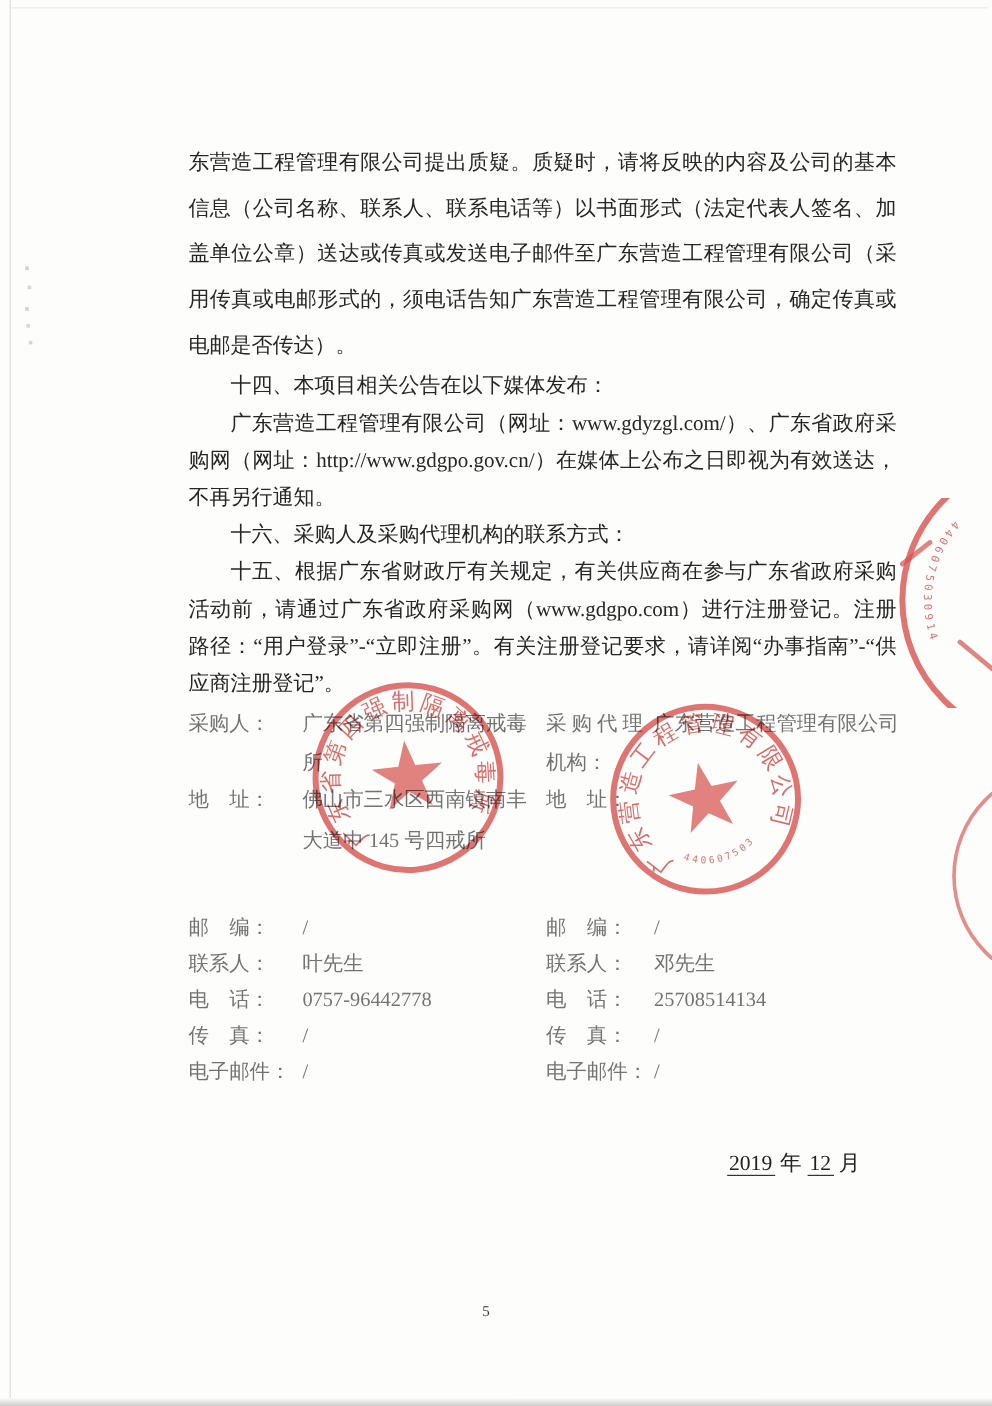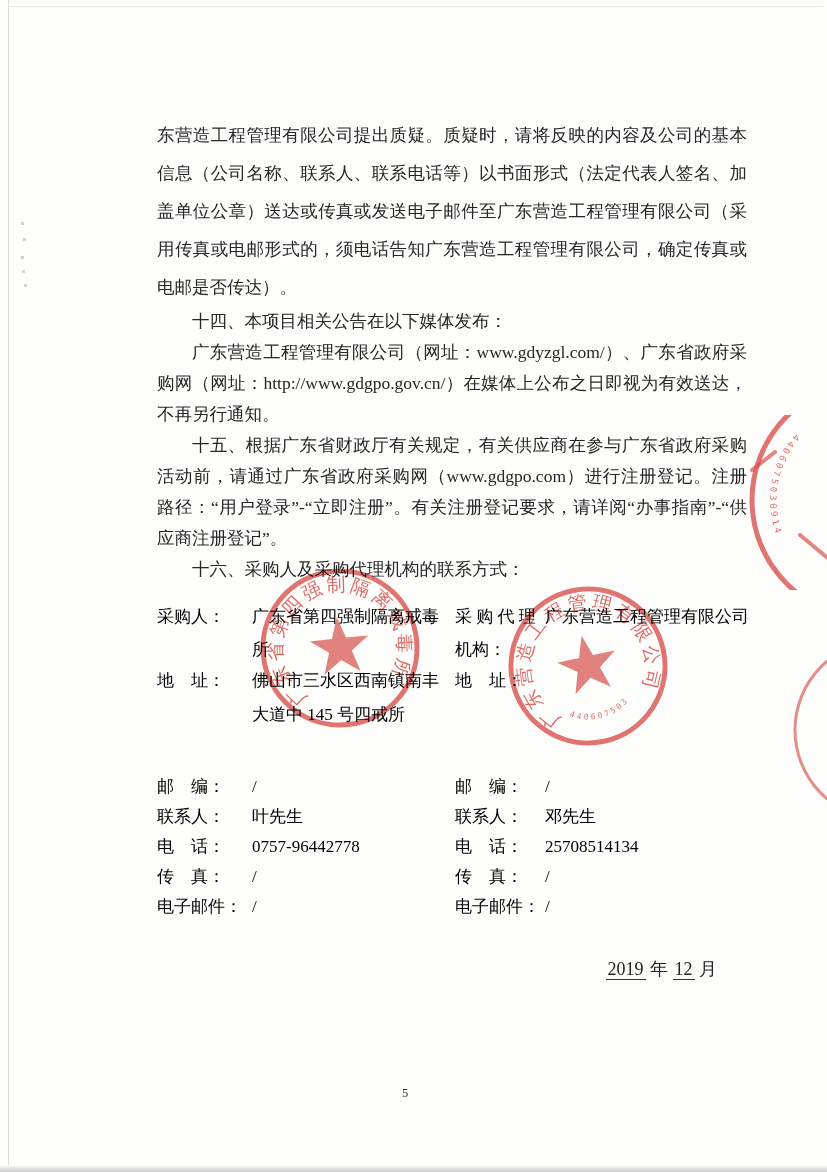--- a/index.html
+++ b/index.html
@@ -17,22 +17,22 @@
   .smudge { position:absolute; left:21px; top:222px; width:3px; height:3px; background:#cfcfcf;
             box-shadow:2px 16px 0 #d6d6d6, 0 34px 0 #d2d2d2, 1px 48px 0 #d8d8d8, 3px 62px 0 #d4d4d4; }
 
   
   .content { position:absolute; left:157px; top:116px; width:590px; font-size:17.5px;
              text-align:justify; color:#262626; }
   .p-cont  { line-height:38px; }
   .para    { line-height:31px; text-indent:35px; }
 
   
-  .contacts { position:absolute; left:157px; top:600px; width:596px; display:flex;
-              font-size:17px; color:#000000; }
+  .contacts { position:absolute; left:157px; top:586px; width:596px; display:flex;
+              font-size:17px; color:#737373; }
   .ccol-left  { width:292px; }
   .ccol-right { width:298px; margin-left:6px;font-family:Liberation Serif, serif; }
   .crow { display:flex; line-height:30px; }
   .crow-tall1 { height:64px; line-height:33px; }
   .crow-tall2 { height:96px; line-height:34px; }
   .crow-gap   { margin-top:12px; }
   .clabel { width:95px; flex:0 0 auto; white-space:pre-line; }
   .ccol-right .clabel { width:90px; }
   .cvalue { flex:1 1 auto; white-space:pre-line; }
 
@@ -68,22 +68,22 @@
 
   <div class="edge-left"></div>
   <div class="edge-top"></div>
   <div class="edge-bottom"></div>
   <div class="smudge"></div>
 
   <div class="content">
     <p class="p-cont">东营造工程管理有限公司提出质疑。质疑时，请将反映的内容及公司的基本信息（公司名称、联系人、联系电话等）以书面形式（法定代表人签名、加盖单位公章）送达或传真或发送电子邮件至广东营造工程管理有限公司（采用传真或电邮形式的，须电话告知广东营造工程管理有限公司，确定传真或电邮是否传达）。</p>
     <p class="para">十四、本项目相关公告在以下媒体发布：</p>
     <p class="para">广东营造工程管理有限公司（网址：www.gdyzgl.com/）、广东省政府采购网（网址：http://www.gdgpo.gov.cn/）在媒体上公布之日即视为有效送达，不再另行通知。</p>
+    <p class="para">十六、采购人及采购代理机构的联系方式：</p>
     <p class="para">十五、根据广东省财政厅有关规定，有关供应商在参与广东省政府采购活动前，请通过广东省政府采购网（www.gdgpo.com）进行注册登记。注册路径：“用户登录”-“立即注册”。有关注册登记要求，请详阅“办事指南”-“供应商注册登记”。</p>
-    <p class="para">十六、采购人及采购代理机构的联系方式：</p>
   </div>
 
   <div class="contacts">
     <div class="ccol-left">
       <div class="crow crow-tall1">
         <span class="clabel">采购人：</span>
         <span class="cvalue">广东省第四强制隔离戒毒
 所</span>
       </div>
       <div class="crow crow-tall2">

